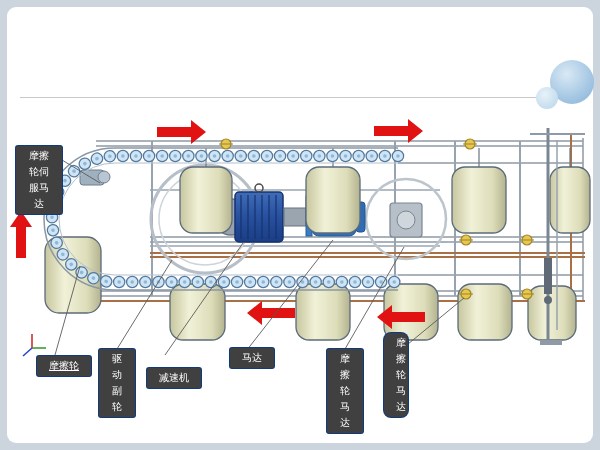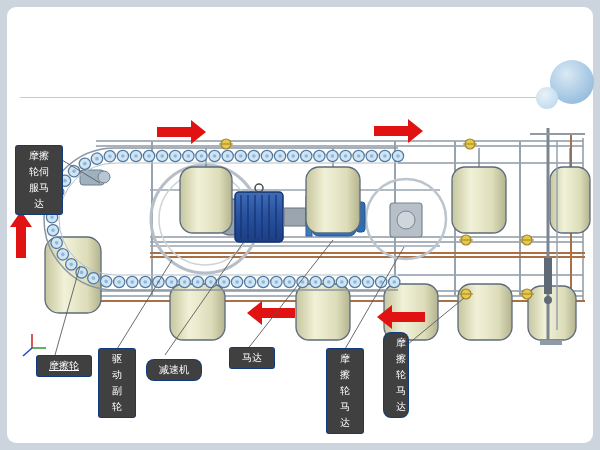--- a/index.html
+++ b/index.html
@@ -206,17 +206,17 @@
     <g stroke-width="1.5" fill="none">
       <line x1="32" y1="348" x2="32" y2="334" stroke="#cc2222"></line>
       <line x1="32" y1="348" x2="46" y2="348" stroke="#2a9a2a"></line>
       <line x1="32" y1="348" x2="23" y2="356" stroke="#2244cc"></line>
     </g>
   </svg>
 
   <div class="part-label" style="left:16px; top:146px; width:46px;">摩擦轮伺服马达</div>
   <div class="part-label" style="left:37px; top:356px;text-decoration:underline;">摩擦轮</div>
   <div class="part-label" style="left:99px; top:349px; width:36px;">驱动副轮</div>
-  <div class="part-label" style="left:147px; top:360px;border-radius:7px;">减速机</div>
+  <div class="part-label" style="left:147px; top:368px;">减速机</div>
   <div class="part-label" style="left:230px; top:348px;">马达</div>
   <div class="part-label" style="left:327px; top:349px; width:36px;">摩擦轮马达</div>
   <div class="part-label" style="left:384px; top:333px; width:24px;border-radius:7px;">摩擦轮马达</div>
 </div>
 
 </body></html>

